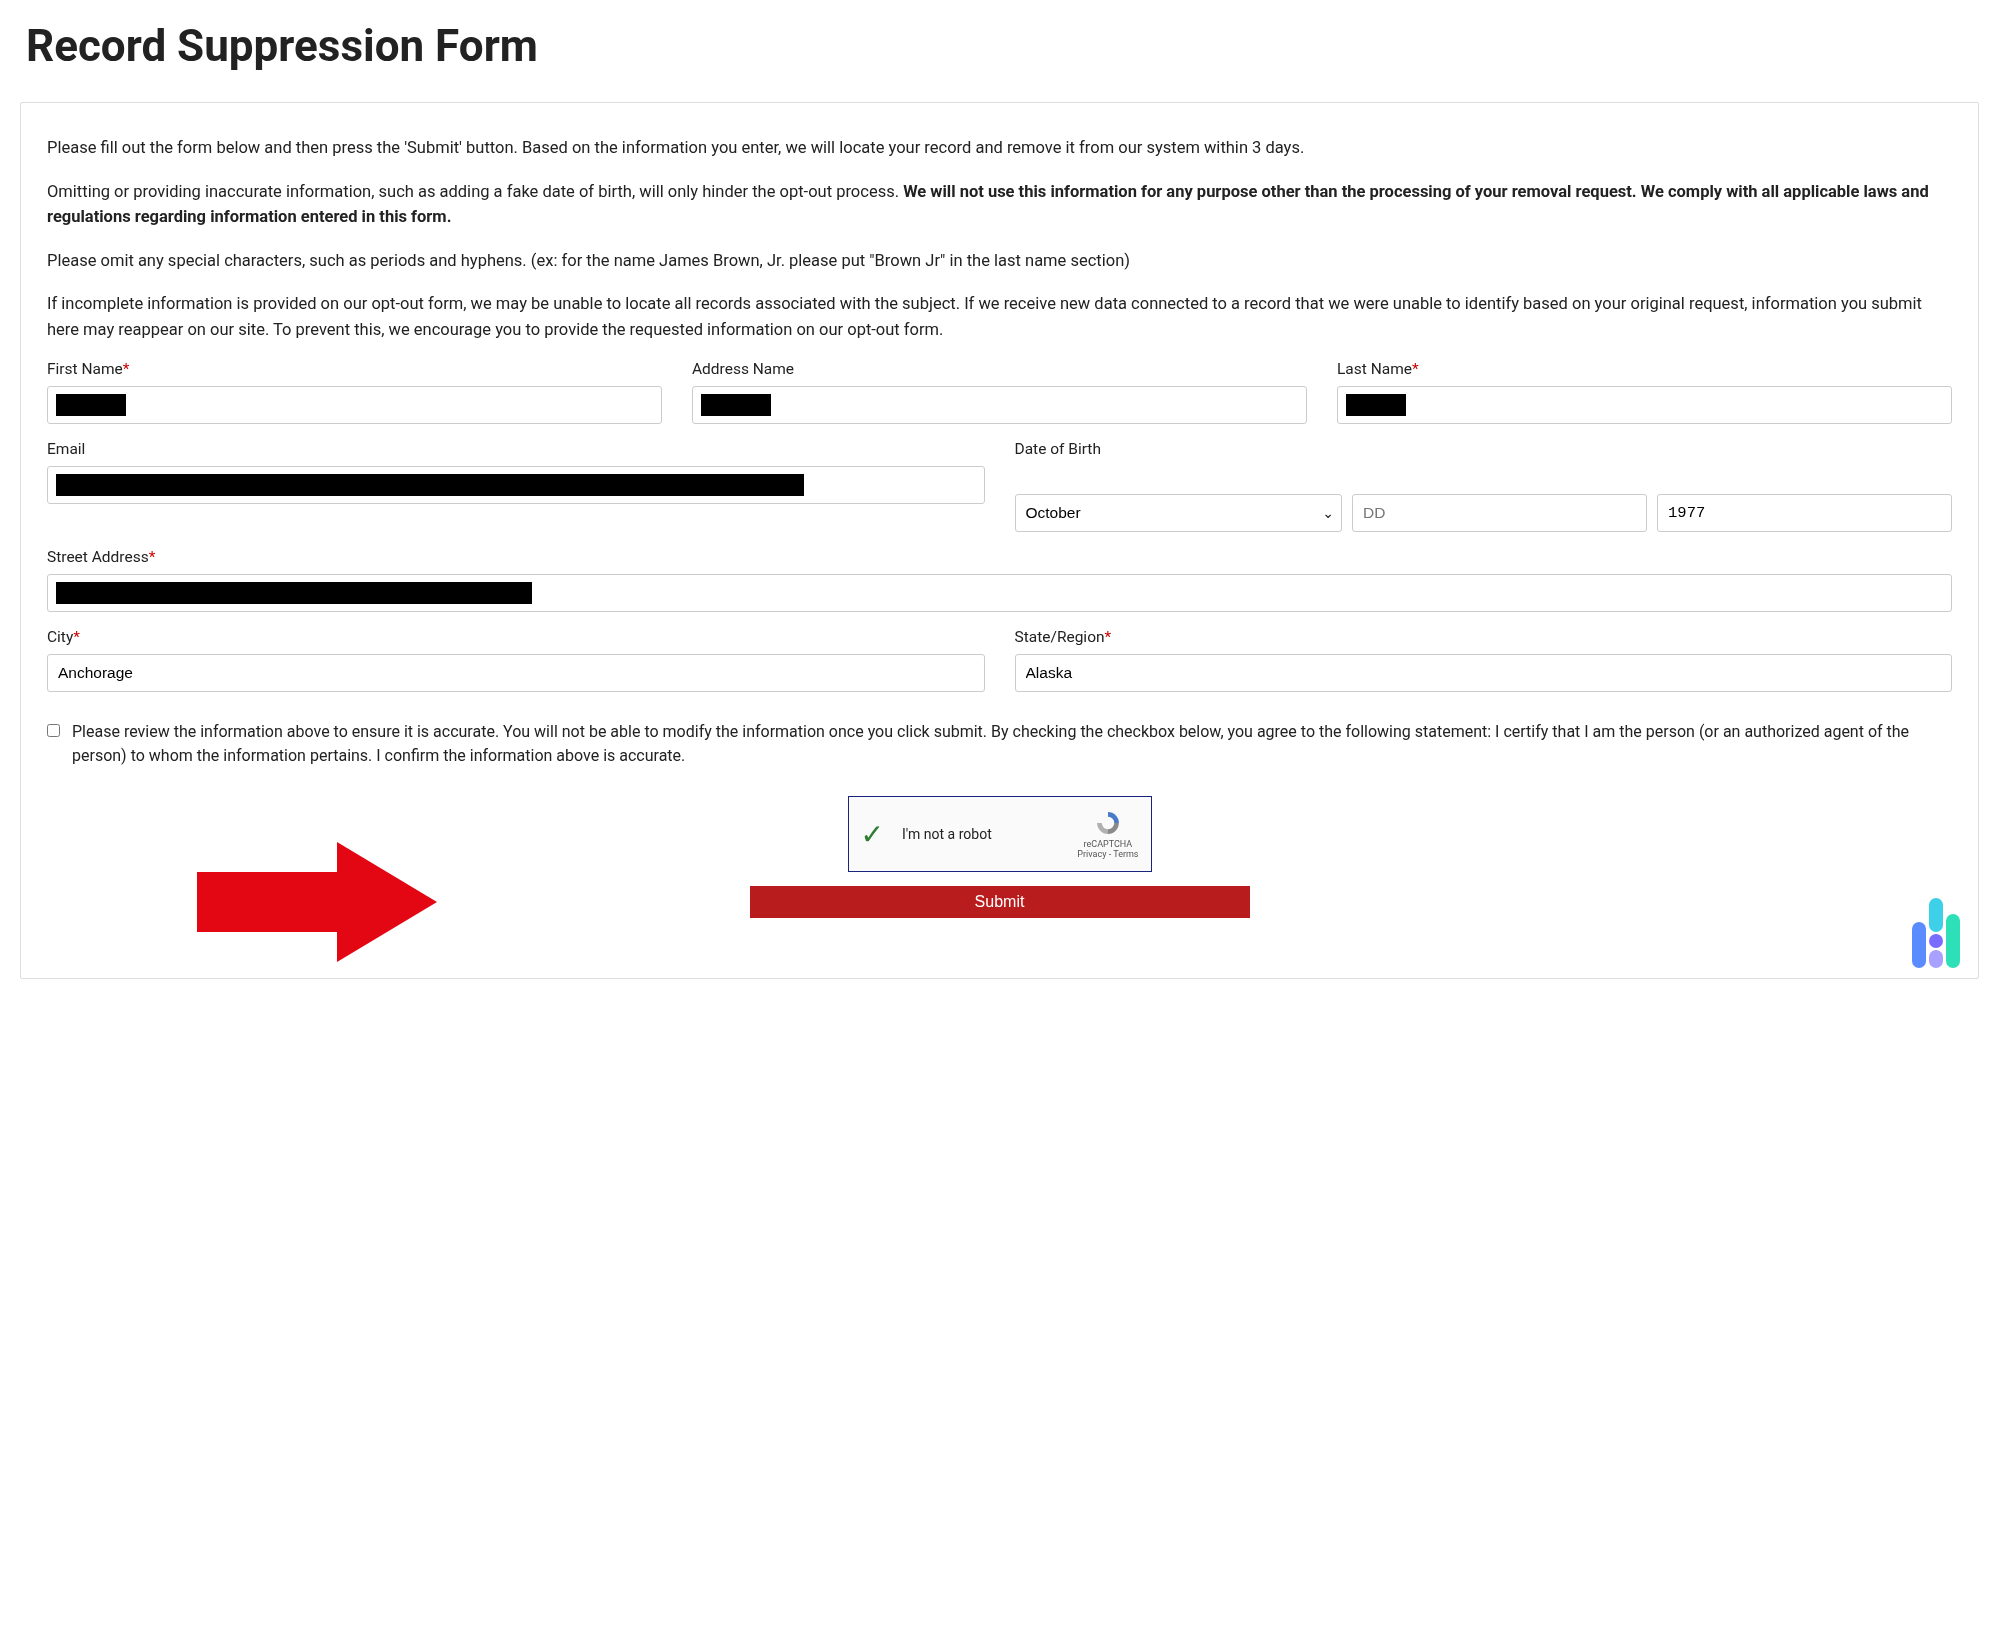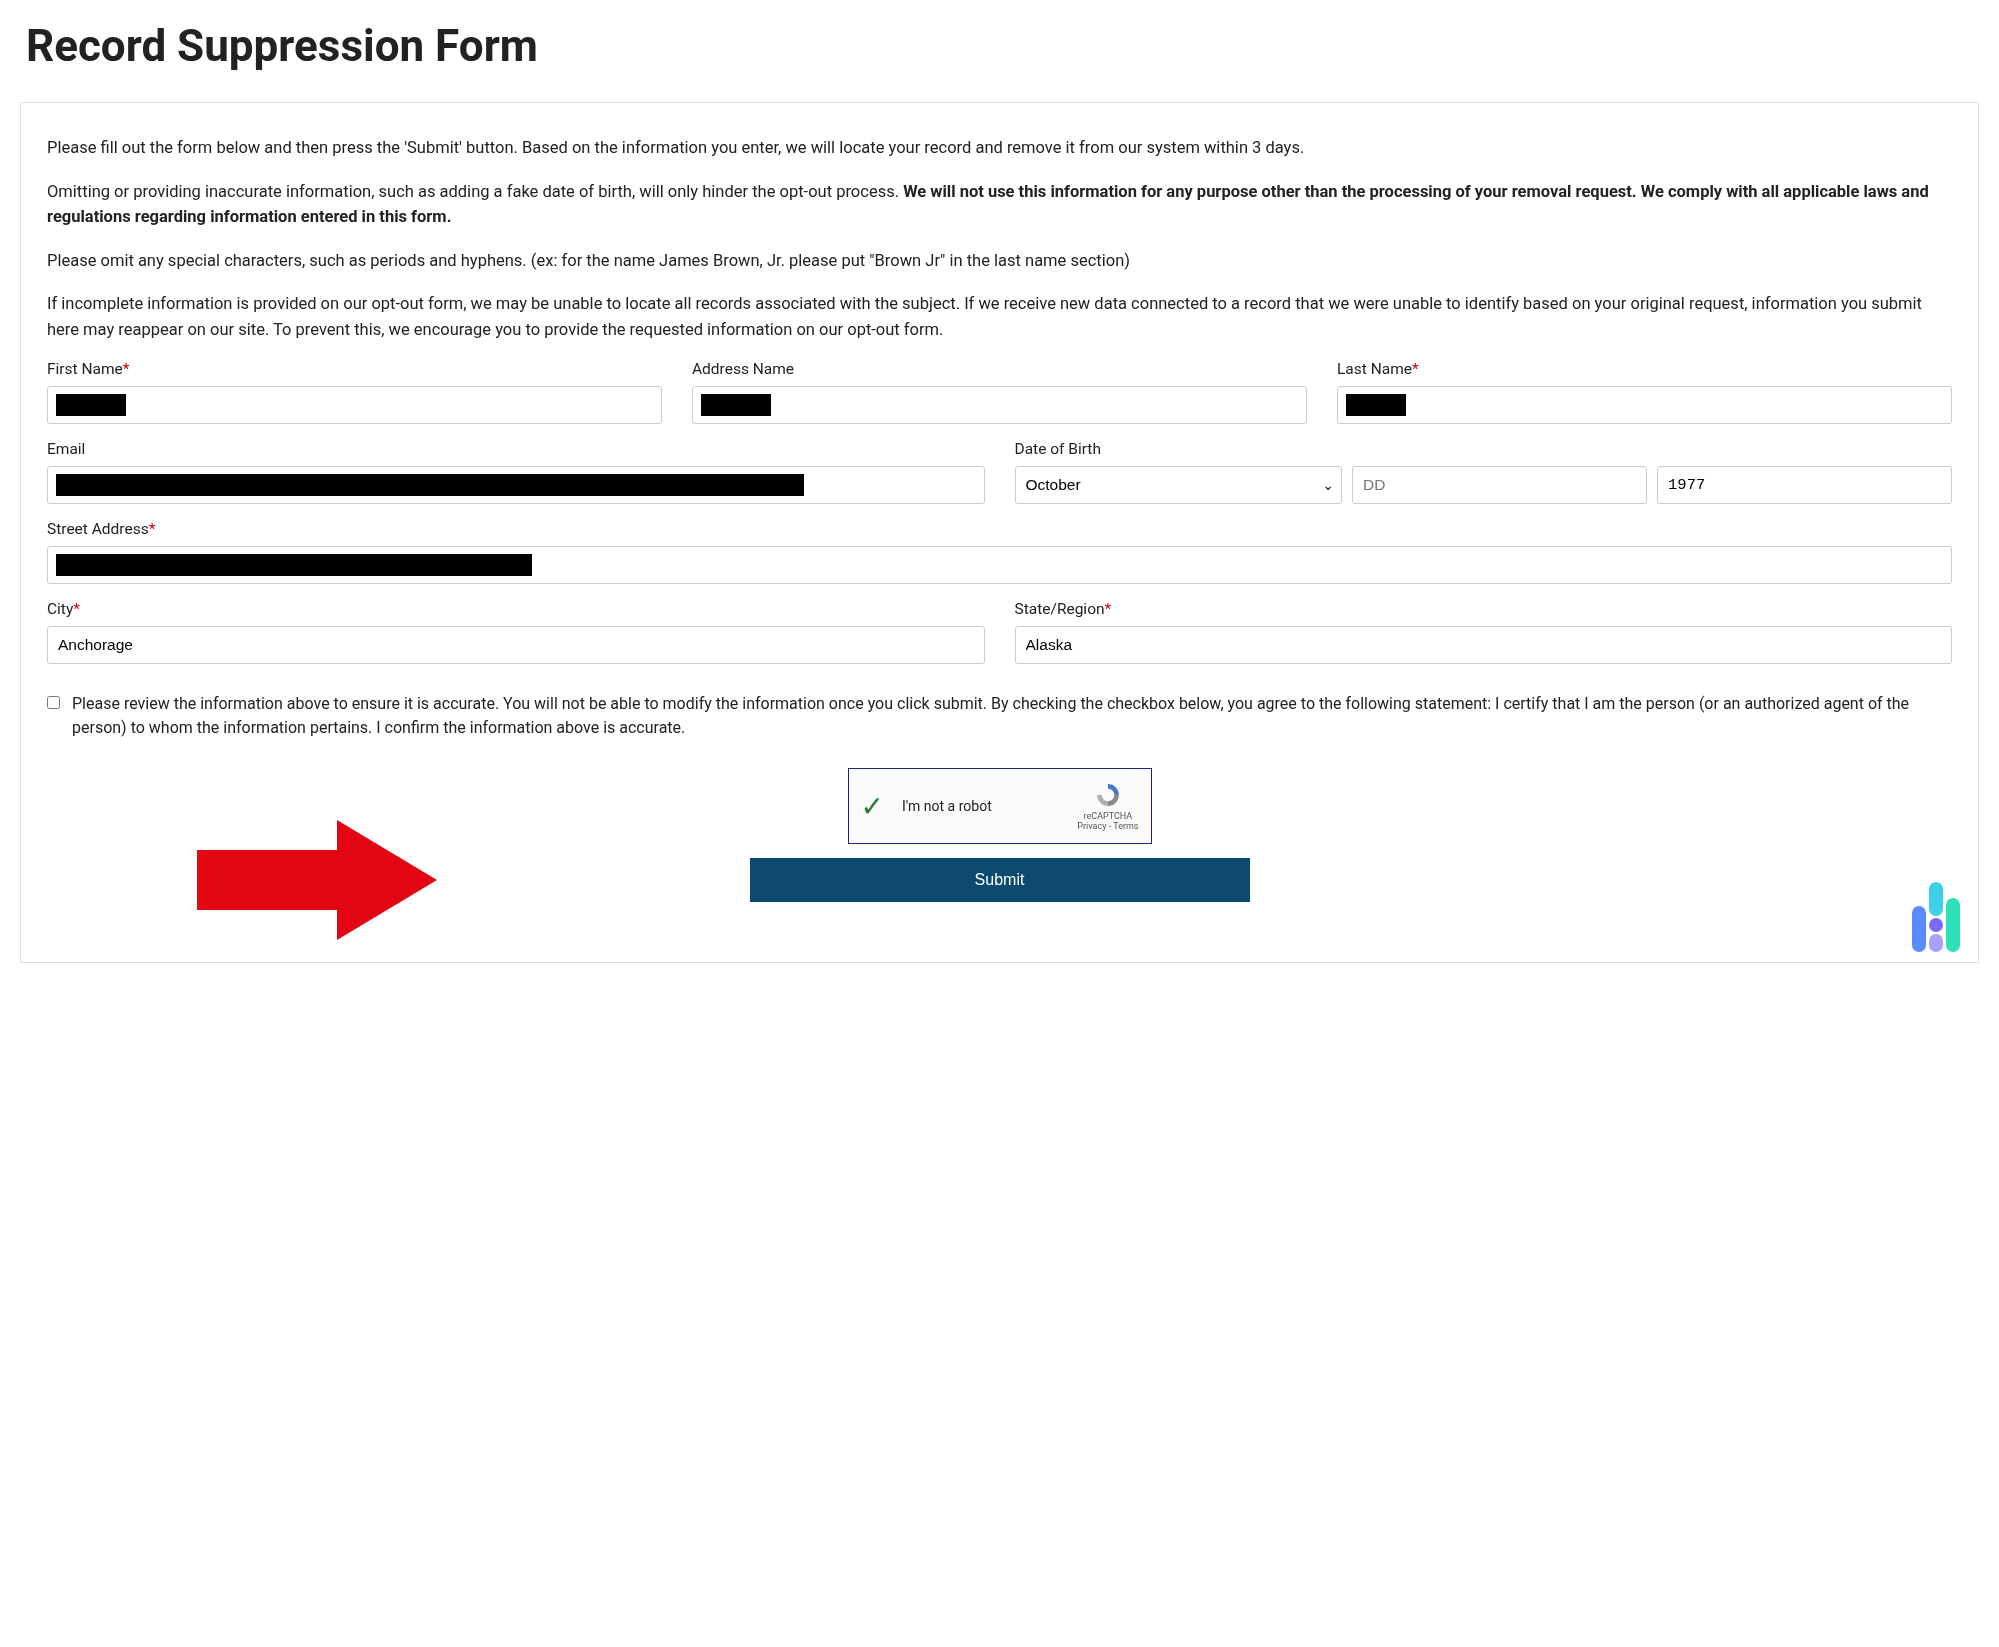--- a/index.html
+++ b/index.html
@@ -52,21 +52,21 @@
     position: relative;
     background: #fff;
   }
   .redacted .blackbar {
     position: absolute;
     top: 7px;
     left: 8px;
     height: 22px;
     background: #000;
   }
-  .dob-group { display: flex; gap: 10px; }
+  .dob-group { display: flex; gap: 10px; margin-top: 28px; }
   .select-wrap {
     position: relative;
     flex: 1;
   }
   .select-wrap .input { padding-right: 28px; }
   .chev {
     position: absolute;
     right: 8px;
     top: 50%;
     transform: translateY(-50%);
@@ -112,22 +112,22 @@
     margin-bottom: 2px;
   }
   .submit-wrap {
     display: flex;
     justify-content: center;
     margin-top: 14px;
     position: relative;
   }
   .submit-btn {
     width: 500px;
-    height: 44px;
-    background: #0c4a6e;
+    height: 32px;
+    background: #b91c1c;
     color: #fff;
     border: none;
     font-size: 16px;
     cursor: pointer;
   }
   .arrow {
     position: absolute;
     left: 140px;
     top: 50%;
     transform: translateY(-50%);

